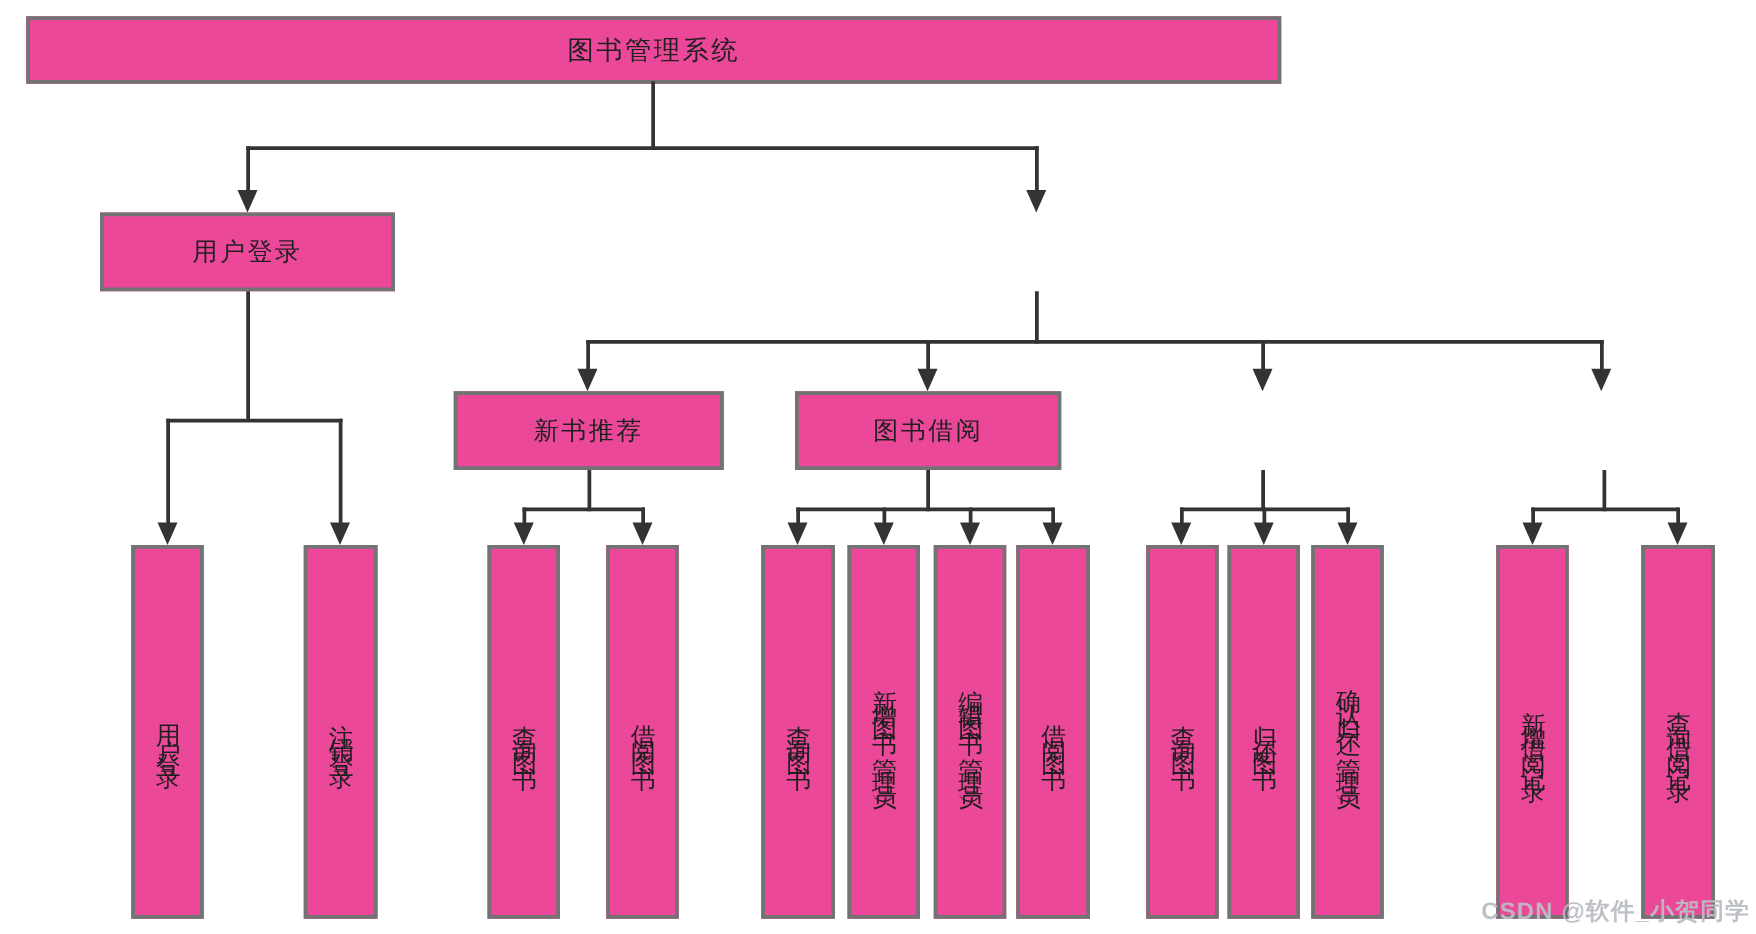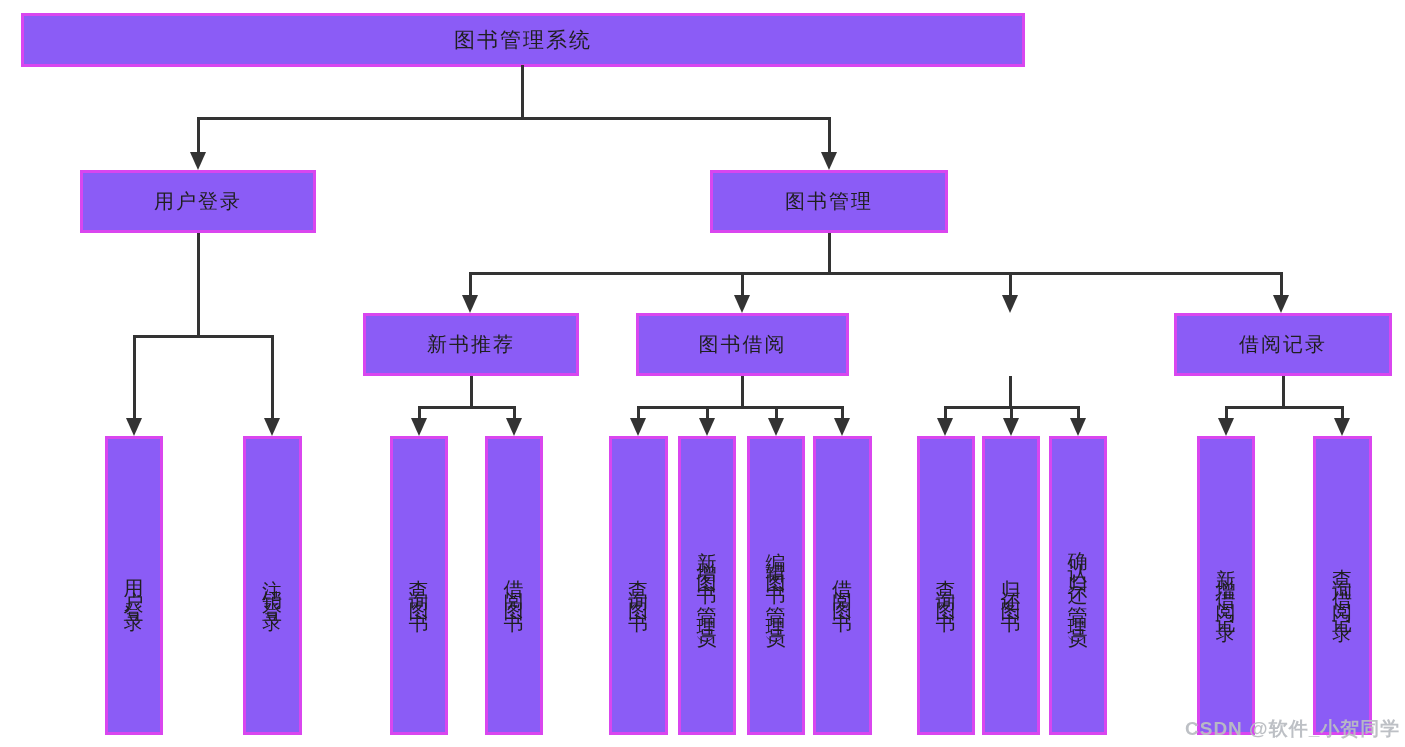--- a/index.html
+++ b/index.html
@@ -7,22 +7,22 @@
     position: relative;
     width: 1405px;
     height: 747px;
     background: #ffffff;
     font-family: "Liberation Sans", "DejaVu Sans", sans-serif;
     overflow: hidden;
   }
   .box {
     position: absolute;
     box-sizing: border-box;
-    border: 3px solid #d946ef;
-    background: #8b5cf6;
+    border: 3px solid #737373;
+    background: #ec4899;
     display: flex;
     align-items: center;
     justify-content: center;
     font-size: 20px;
     color: #1f1f1f;
     letter-spacing: 2px;
     white-space: nowrap;
   }
   .box.title { font-size: 21px; }
   .vbox {
@@ -66,21 +66,20 @@
   <div class="box title" style="left:21px; top:13px; width:1004px; height:54px;">图书管理系统</div>
 
   <div class="vline" style="left:521px; top:65px; height:54px;"></div>
   <div class="hline" style="left:197px; top:117px; width:634px;"></div>
   <div class="vline" style="left:197px; top:117px; height:38px;"></div>
   <div class="arrow" style="left:190px; top:152px;"></div>
   <div class="vline" style="left:828px; top:117px; height:38px;"></div>
   <div class="arrow" style="left:821px; top:152px;"></div>
 
   <div class="box" style="left:80px; top:170px; width:236px; height:63px;">用户登录</div>
-  <div class="box" style="left:710px; top:170px; width:238px; height:63px;">图书管理</div>
 
   <div class="vline" style="left:197px; top:233px; height:104px;"></div>
   <div class="hline" style="left:133px; top:335px; width:141px;"></div>
   <div class="vline" style="left:133px; top:335px; height:85px;"></div>
   <div class="arrow" style="left:126px; top:418px;"></div>
   <div class="vline" style="left:271px; top:335px; height:85px;"></div>
   <div class="arrow" style="left:264px; top:418px;"></div>
 
   <div class="vline" style="left:828px; top:233px; height:42px;"></div>
   <div class="hline" style="left:469px; top:272px; width:814px;"></div>
@@ -88,21 +87,20 @@
   <div class="arrow" style="left:462px; top:295px;"></div>
   <div class="vline" style="left:741px; top:272px; height:28px;"></div>
   <div class="arrow" style="left:734px; top:295px;"></div>
   <div class="vline" style="left:1009px; top:272px; height:28px;"></div>
   <div class="arrow" style="left:1002px; top:295px;"></div>
   <div class="vline" style="left:1280px; top:272px; height:28px;"></div>
   <div class="arrow" style="left:1273px; top:295px;"></div>
 
   <div class="box" style="left:363px; top:313px; width:216px; height:63px;">新书推荐</div>
   <div class="box" style="left:636px; top:313px; width:213px; height:63px;">图书借阅</div>
-  <div class="box" style="left:1174px; top:313px; width:218px; height:63px;">借阅记录</div>
 
   <div class="vline" style="left:470px; top:376px; height:33px;"></div>
   <div class="hline" style="left:418px; top:406px; width:98px;"></div>
   <div class="vline" style="left:418px; top:406px; height:16px;"></div>
   <div class="arrow" style="left:411px; top:418px;"></div>
   <div class="vline" style="left:513px; top:406px; height:16px;"></div>
   <div class="arrow" style="left:506px; top:418px;"></div>
 
   <div class="vline" style="left:741px; top:376px; height:33px;"></div>
   <div class="hline" style="left:637px; top:406px; width:206px;"></div>

